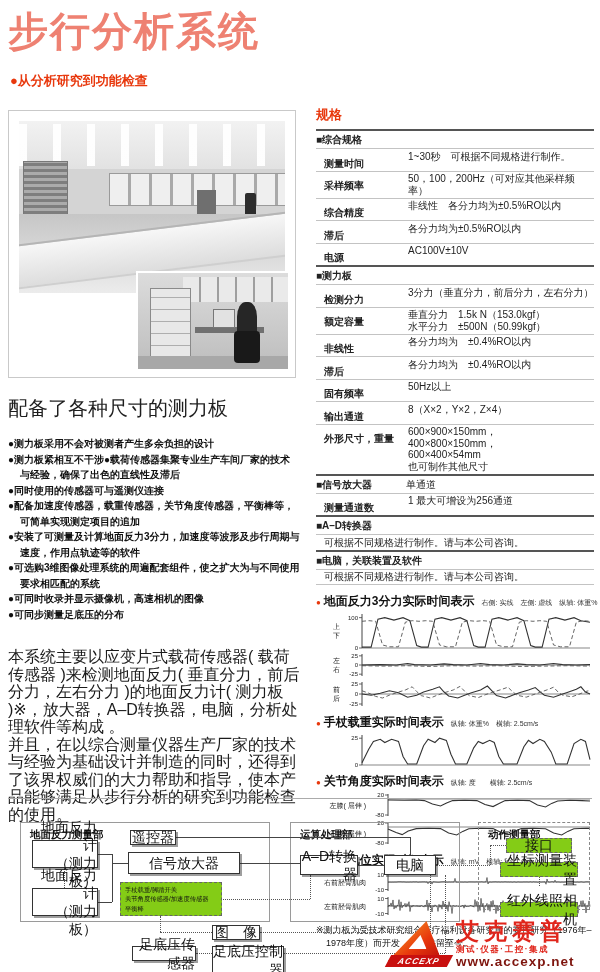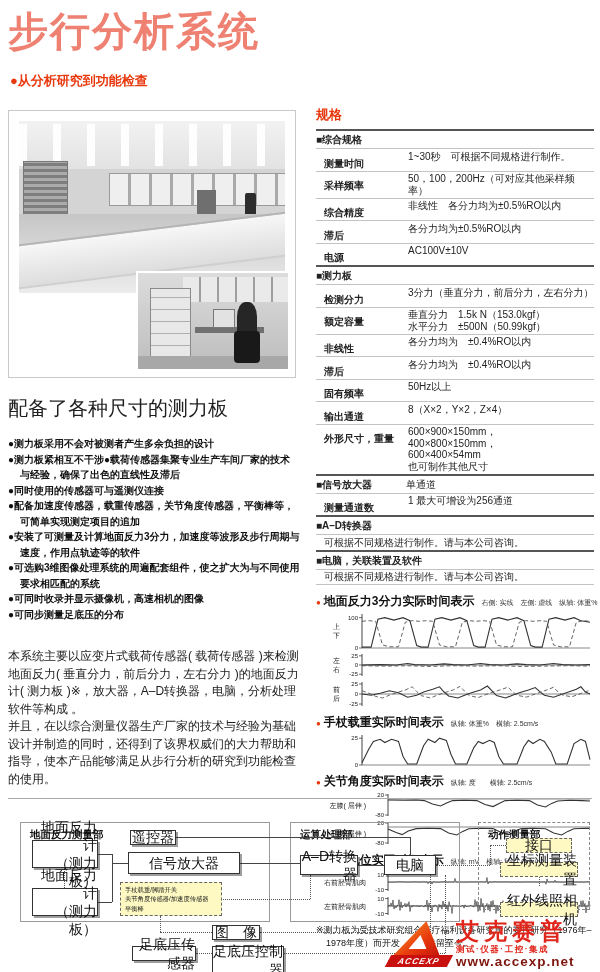--- a/index.html
+++ b/index.html
@@ -34,21 +34,21 @@
   .in-rack{position:absolute;left:8%;top:16%;width:26%;height:72%;background:#e8e8e8;border:1px solid #8a8a8a;
            background-image:repeating-linear-gradient(0deg,rgba(0,0,0,.25) 0 1px,rgba(255,255,255,0) 1px 12px);}
   .in-desk{position:absolute;left:38%;top:56%;width:46%;height:6%;background:#707070;}
   .in-monitor{position:absolute;left:50%;top:38%;width:13%;height:17%;background:#e2e2e2;border:1px solid #777;}
   .in-person{position:absolute;left:66%;top:30%;width:13%;height:34%;background:#262626;border-radius:45% 45% 0 0;}
   .in-chair{position:absolute;left:64%;top:60%;width:17%;height:34%;background:#191919;border-radius:4px;}
   .in-floor{position:absolute;left:0;top:86%;width:100%;height:14%;background:#a8a8a8;}
   .intro-heading{margin:16px 0 0 0;font-size:20px;font-weight:normal;color:#1e1e1e;line-height:1.45;}
   .bullet-list{margin:13px 0 0 0;padding:0;list-style:none;font-size:10px;line-height:15.5px;color:#111;}
   .bullet-list li{padding-left:12px;text-indent:-12px;font-weight:bold;}
-  .paras{margin-top:26px;font-size:12px;line-height:17.5px;color:#1b1b1b;}
+  .paras{margin-top:26px;font-size:16px;line-height:17.5px;color:#1b1b1b;}
   .paras p{margin:0;}
   
   .col-right{position:absolute;left:316px;top:106px;width:278px;}
   .spec-heading{font-size:13px;font-weight:bold;color:#e8380d;margin:0 0 5px 0;}
   .spec-table{width:100%;}
   .spec-sec-h{display:flex;border-top:2px solid #555;font-size:10px;font-weight:bold;padding:2px 0 1px 0;}
   .spec-sec-h .hv{font-weight:normal;margin-left:34px;}
   .spec-row{display:flex;border-top:1px solid #c3c3c3;font-size:10px;line-height:11.5px;padding:1.5px 0;}
   .spec-label{width:92px;font-weight:bold;padding-left:8px;box-sizing:border-box;flex:none;margin-top:7px;}
   .spec-value{flex:1;}
@@ -66,21 +66,21 @@
   .note{margin-top:6px;font-size:9px;line-height:13px;color:#111;padding-left:10px;text-indent:-10px;}
   
   .sep{position:absolute;left:8px;width:584px;top:798px;height:1px;background:#ababab;}
   .diagram{position:absolute;left:0;top:806px;width:600px;height:166px;}
   .dgroup{position:absolute;border:1px solid #9a9a9a;box-sizing:border-box;z-index:1;}
   .dgroup.dashed{border:1px dashed #888;}
   .dgroup-title{position:absolute;top:5px;left:9px;font-size:10.5px;font-weight:bold;color:#111;white-space:nowrap;}
   .dbox{position:absolute;background:#fff;border:1px solid #333;box-shadow:2px 2px 0 rgba(40,40,40,.45);
         display:flex;align-items:center;justify-content:center;text-align:right;
         font-size:14px;line-height:1.3;color:#111;box-sizing:border-box;z-index:3;white-space:pre-line;}
-  .dbox.dashed{border:1px dashed #666;box-shadow:none;background:#fef9c3;}
+  .dbox.dashed{border:1px dashed #666;box-shadow:none;background:#84cc16;}
   .dbox.small{font-size:6.3px;text-align:left;justify-content:flex-start;padding-left:4px;line-height:1.5;}
   .ln-s{position:absolute;background:#444;z-index:2;}
   .ln-dh{position:absolute;border-top:1px dotted #555;height:0;z-index:2;}
   .ln-dv{position:absolute;border-left:1px dotted #555;width:0;z-index:2;}
   
   .logo{position:absolute;left:388px;top:920px;width:206px;height:48px;display:flex;align-items:center;z-index:4;}
   .logo-a{position:relative;width:62px;height:46px;flex:none;}
   .a-body{position:absolute;left:4px;top:0;width:54px;height:40px;
           background:linear-gradient(135deg,#f6a325,#e8380d 55%,#b90d0d);
           clip-path:polygon(56% 0,100% 100%,0 100%);transform:skewX(-12deg);}

